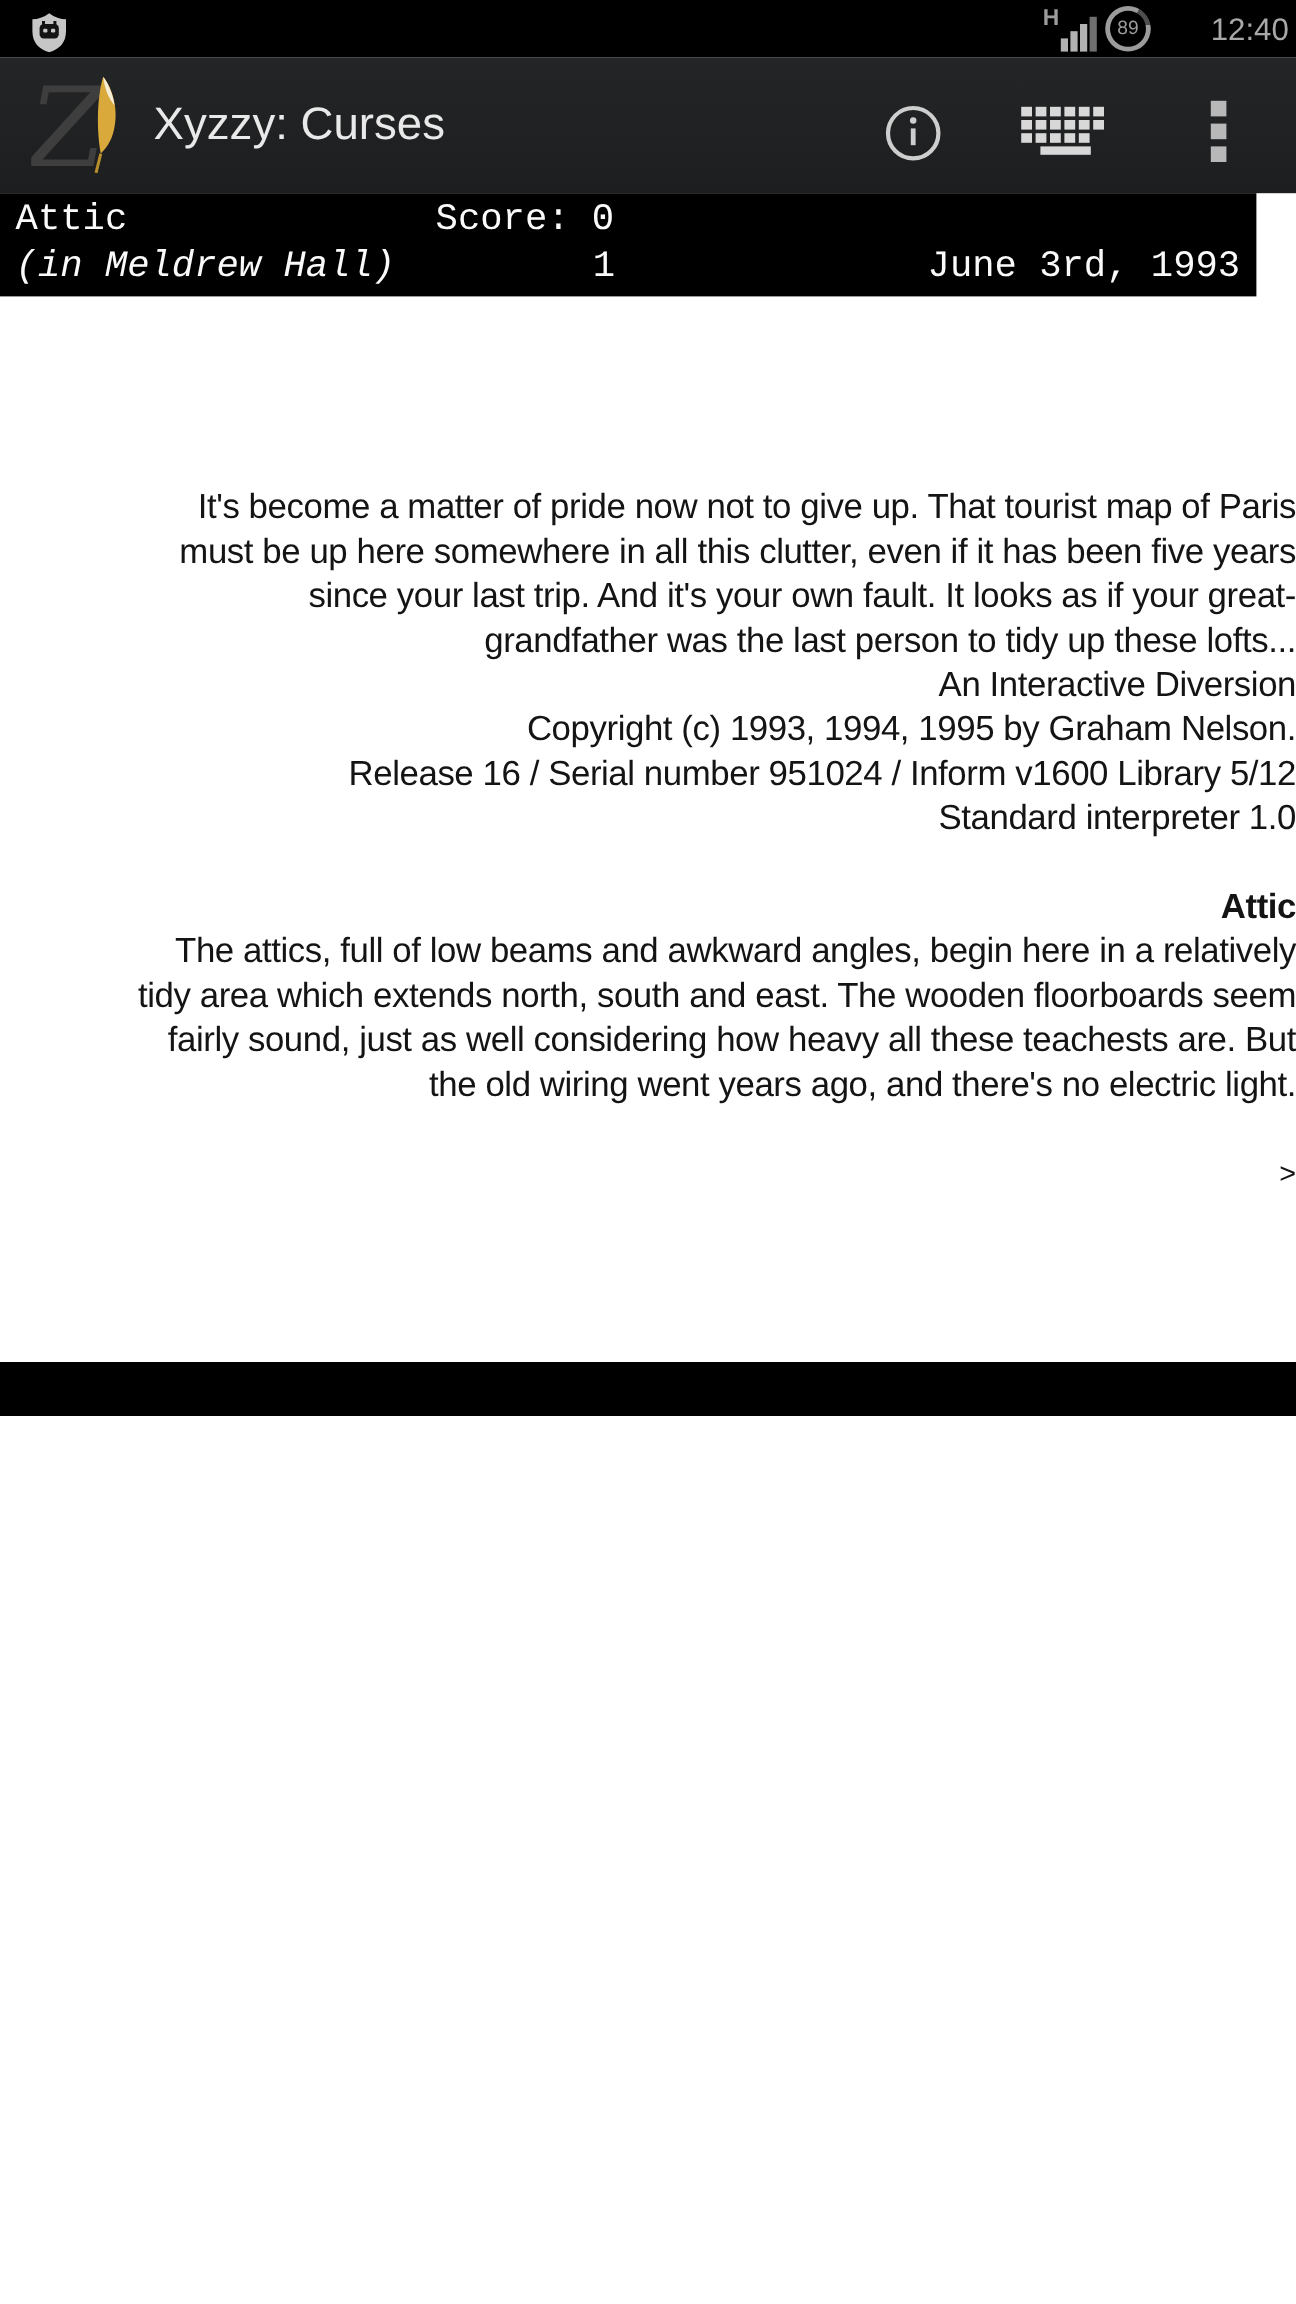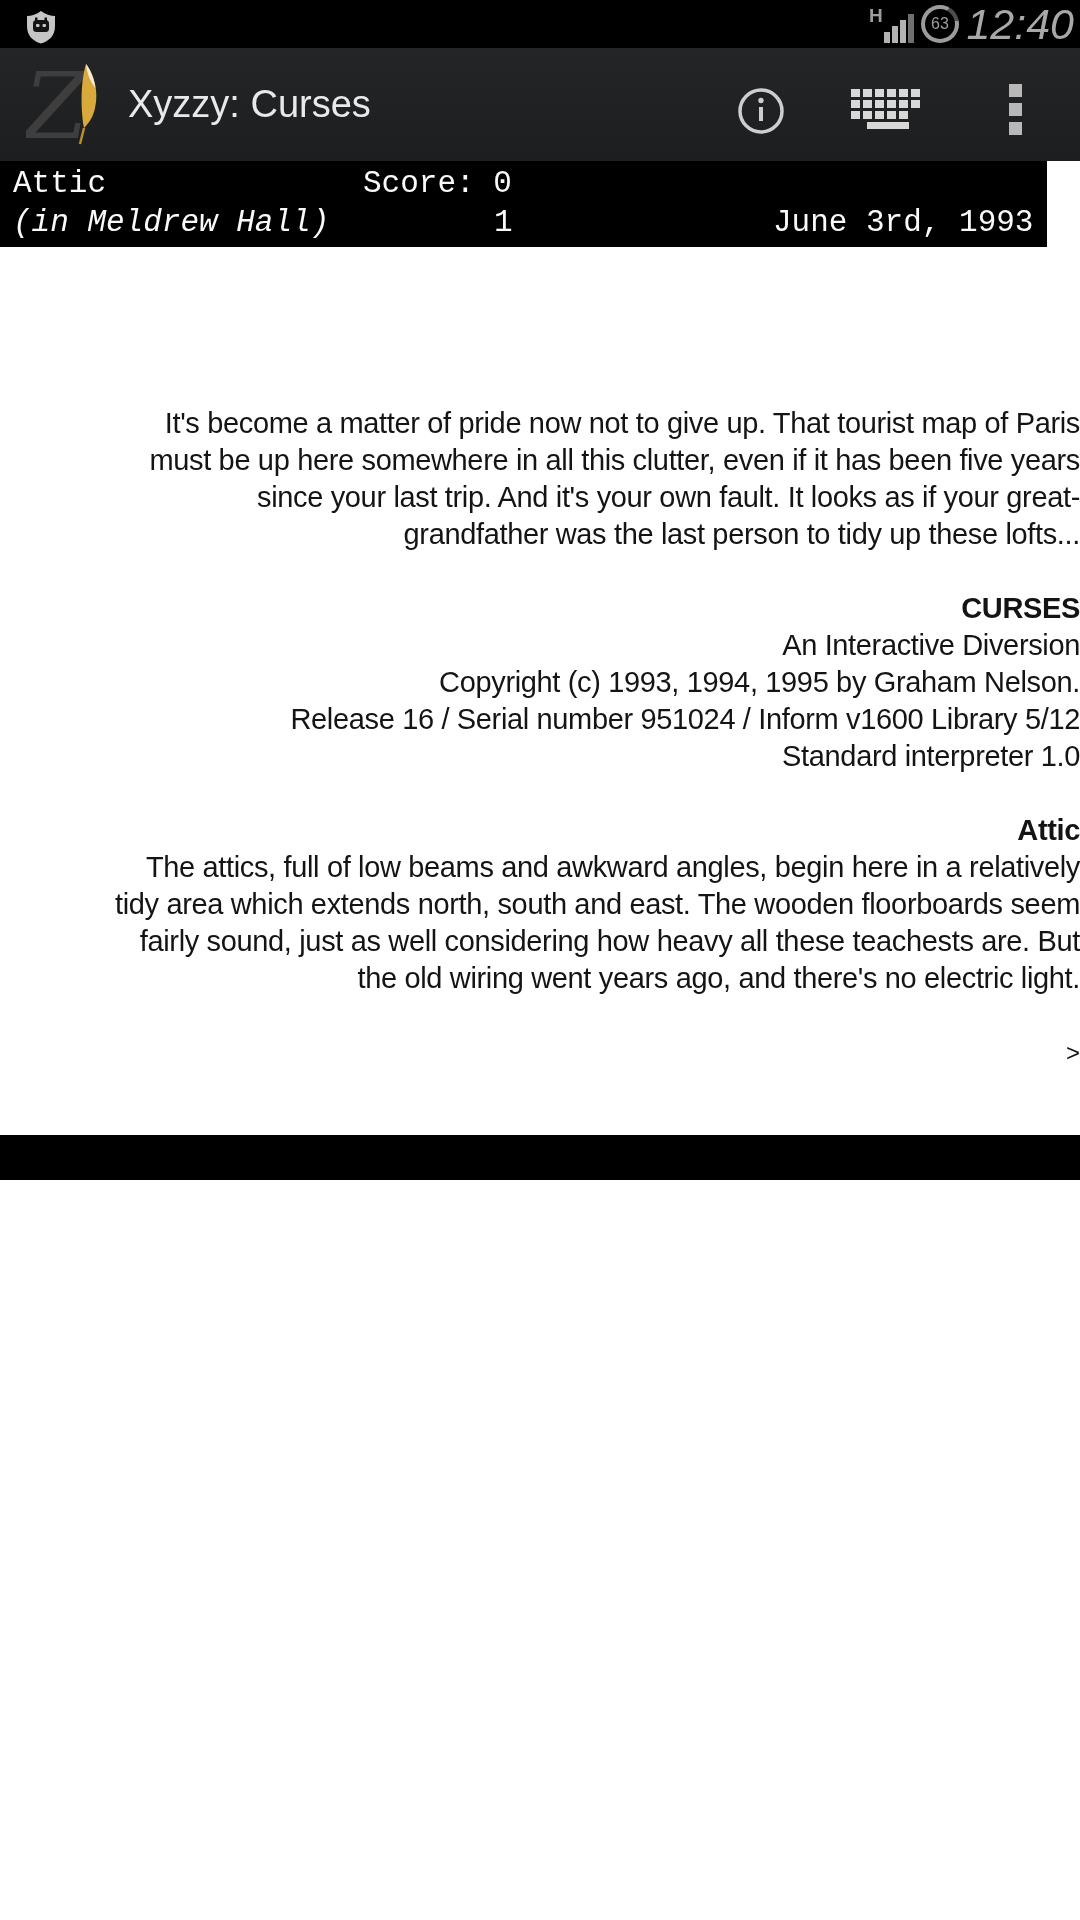--- a/index.html
+++ b/index.html
@@ -15,21 +15,21 @@
   .bars i{display:block;width:6px;background:#b2b2b2;}
   .bars i:nth-child(1){height:11px;}
   .bars i:nth-child(2){height:17px;}
   .bars i:nth-child(3){height:23px;}
   .bars i:nth-child(4){height:29px;background:#6f6f6f;}
   .battery{position:absolute;left:921px;top:5px;width:38px;height:38px;border-radius:50%;
     background:conic-gradient(#9c9c9c 0 8%, #4e4e4e 8% 22%, #9c9c9c 22% 100%);}
   .battery::before{content:"";position:absolute;inset:4px;border-radius:50%;background:#000;}
   .battery span{position:absolute;inset:0;z-index:1;display:flex;align-items:center;justify-content:center;
     font-size:16px;color:#9c9c9c;}
-  .clock{position:absolute;right:6px;top:0;height:48px;line-height:48px;font-size:43px;color:#a8a8a8;font-style:italic;}
+  .clock{position:absolute;right:6px;top:0;height:48px;line-height:48px;font-size:26px;color:#a8a8a8;}
   
   .action-bar{position:absolute;top:48px;left:0;width:1080px;height:113px;
     background:linear-gradient(180deg,#242526 0%,#1d1e1f 100%);}
   .logo{position:absolute;left:26px;top:12px;width:88px;height:88px;}
   .app-title{position:absolute;left:128px;top:0;height:93px;line-height:113px;
     font-size:38px;color:#e9e9e9;text-align:right;}
   .ab-btn{position:absolute;cursor:pointer;}
   .btn-info{left:736px;top:38px;width:50px;height:50px;}
   .btn-kb{left:851px;top:41px;width:74px;height:44px;}
   .kbi{width:74px;height:44px;display:flex;flex-direction:column;gap:3px;}
@@ -71,21 +71,21 @@
     <rect x="18.5" y="14" width="3.5" height="3" rx="1" fill="#c6c6c6"></rect>
   </svg>
   <span class="net-h">H</span>
   <div class="bars">
     <i></i>
       <i></i>
       <i></i>
       <i></i>
   </div>
   <div class="battery">
-    <span>63</span>
+    <span>89</span>
   </div>
   <div class="clock">12:40</div>
 </div>
 
 <div class="action-bar">
   <div class="logo">
     <svg width="88" height="88" viewBox="0 0 88 88">
       <text x="-2" y="78" font-family="'DejaVu Serif', serif" font-style="italic" font-size="92" fill="#3e3e3e">Z</text>
       <path d="M60 4 C 68 14 73 32 69 48 C 67 58 62 64 58 68 C 55 52 54 24 60 4 Z" fill="#d9a93c"></path>
       <path d="M60 4 C 64 9 68 18 69.5 28 C 65 23 61 14 60 4 Z" fill="#f4ecd4"></path>
@@ -146,21 +146,20 @@
   <span class="gs-detail">(in Meldrew Hall)</span>
   <span class="gs-moves">1</span>
   <span class="gs-date">June 3rd, 1993</span>
 </div>
 
 <div class="game-body">
   <div class="para">It's become a matter of pride now not to give up. That tourist map of Paris
 must be up here somewhere in all this clutter, even if it has been five years
 since your last trip. And it's your own fault. It looks as if your great-
 grandfather was the last person to tidy up these lofts...</div>
-  <div class="head sp">CURSES</div>
   <div class="para">An Interactive Diversion
 Copyright (c) 1993, 1994, 1995 by Graham Nelson.
 Release 16 / Serial number 951024 / Inform v1600 Library 5/12
 Standard interpreter 1.0</div>
   <div class="head sp">Attic</div>
   <div class="para">The attics, full of low beams and awkward angles, begin here in a relatively
 tidy area which extends north, south and east. The wooden floorboards seem
 fairly sound, just as well considering how heavy all these teachests are. But
 the old wiring went years ago, and there's no electric light.</div>
   <div class="prompt">&gt;</div>

